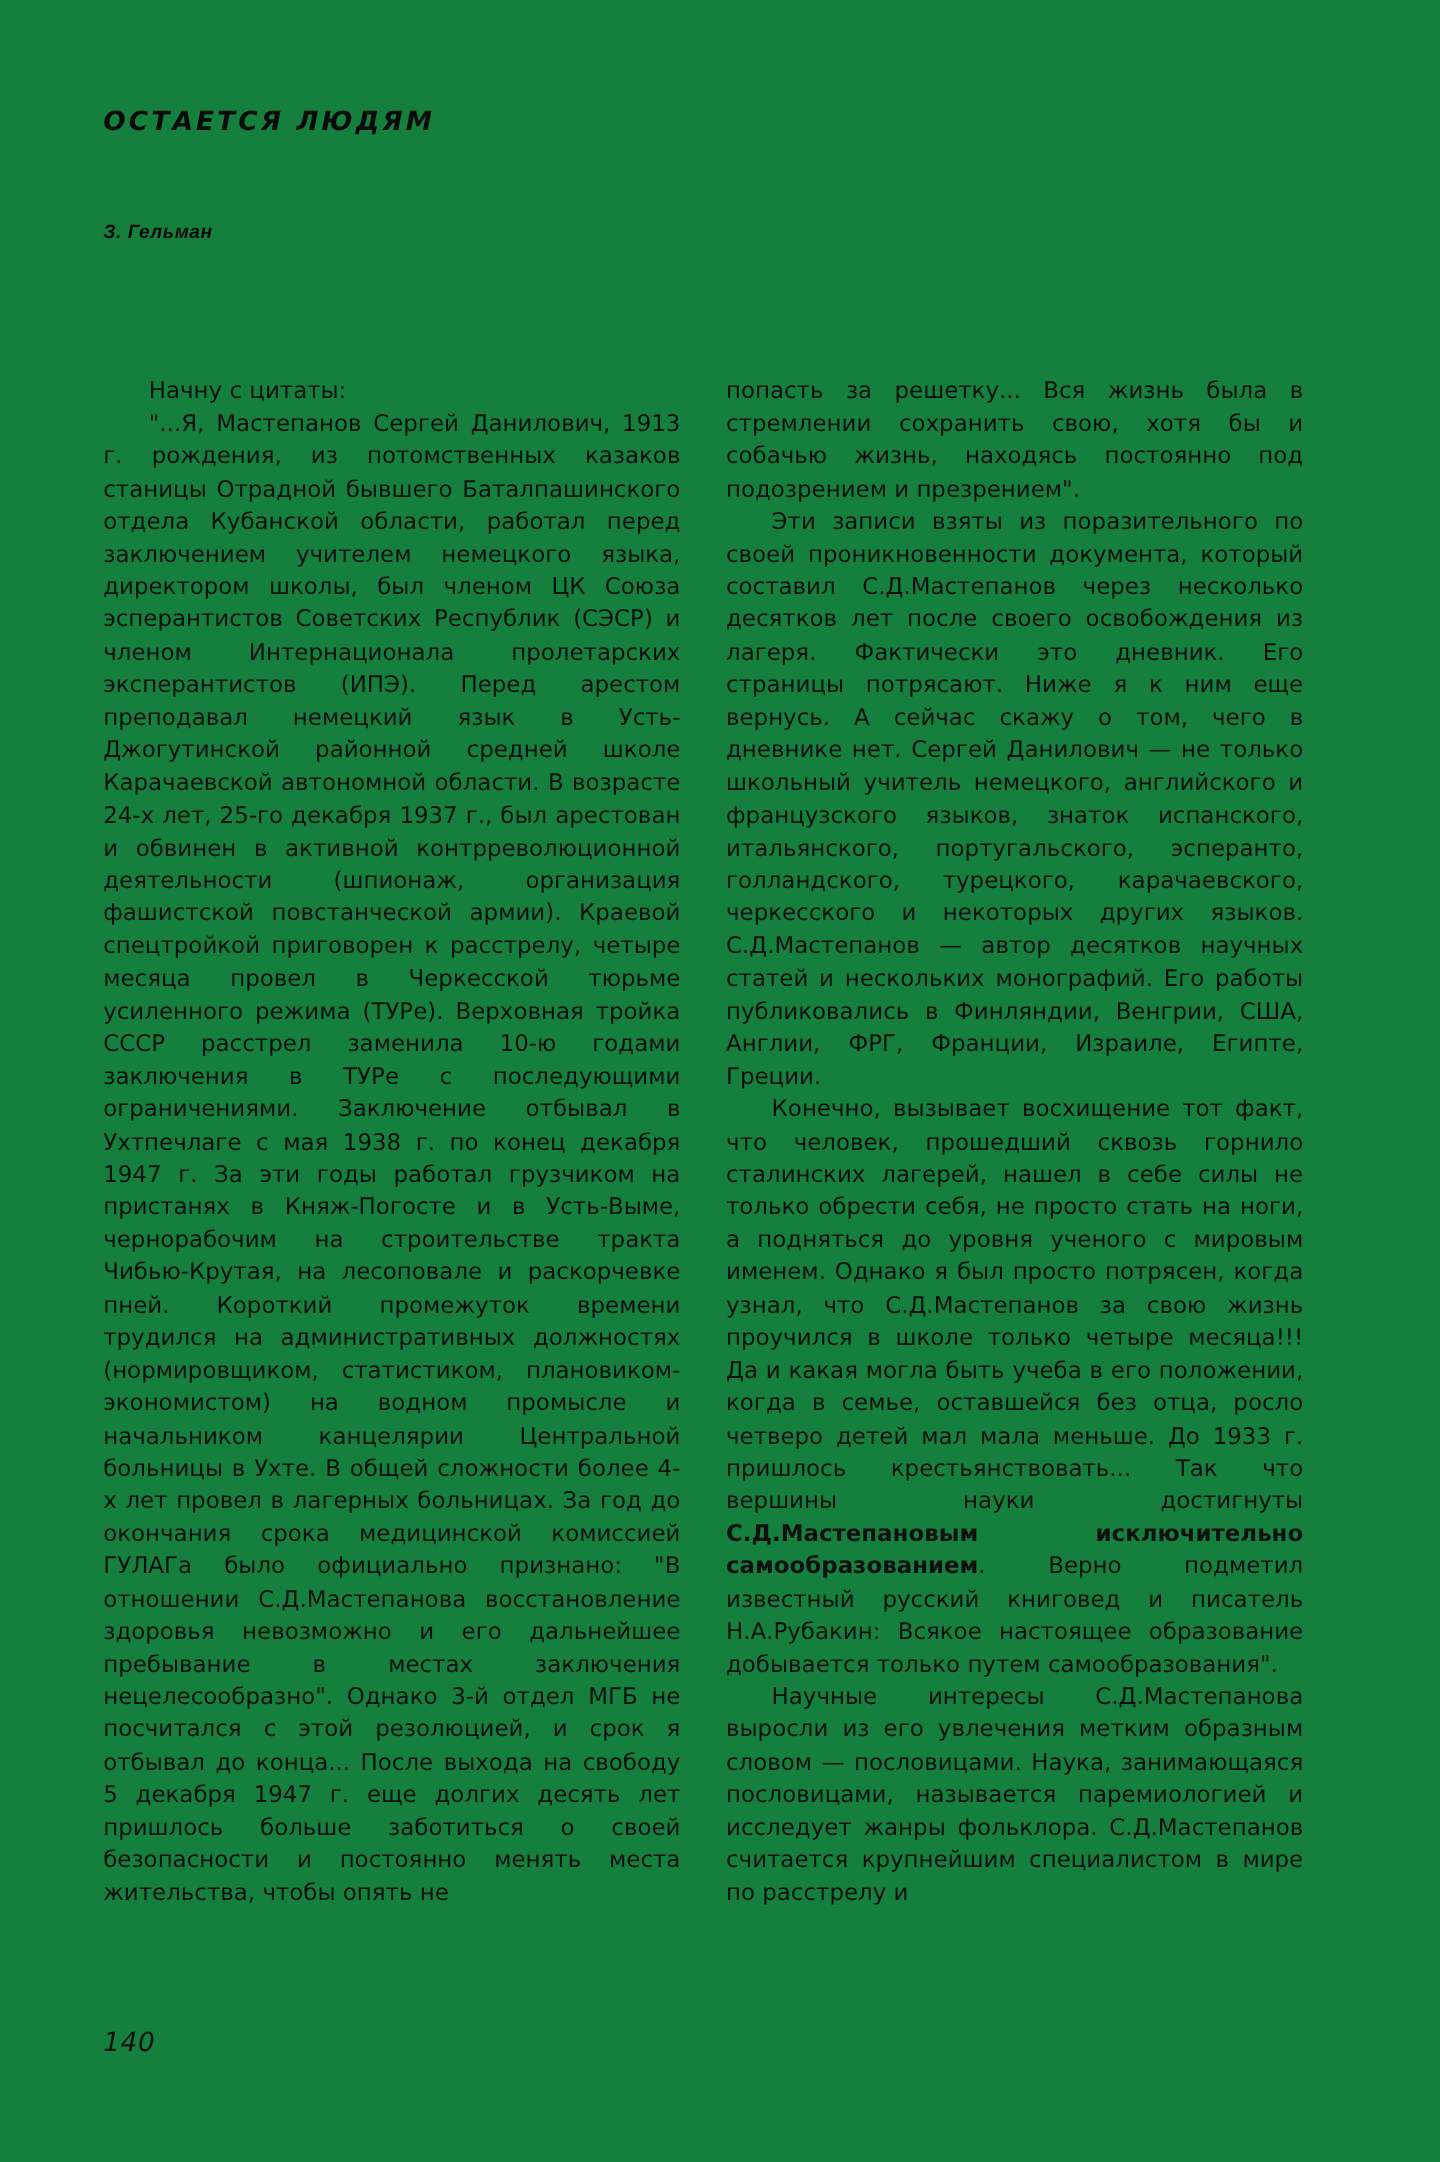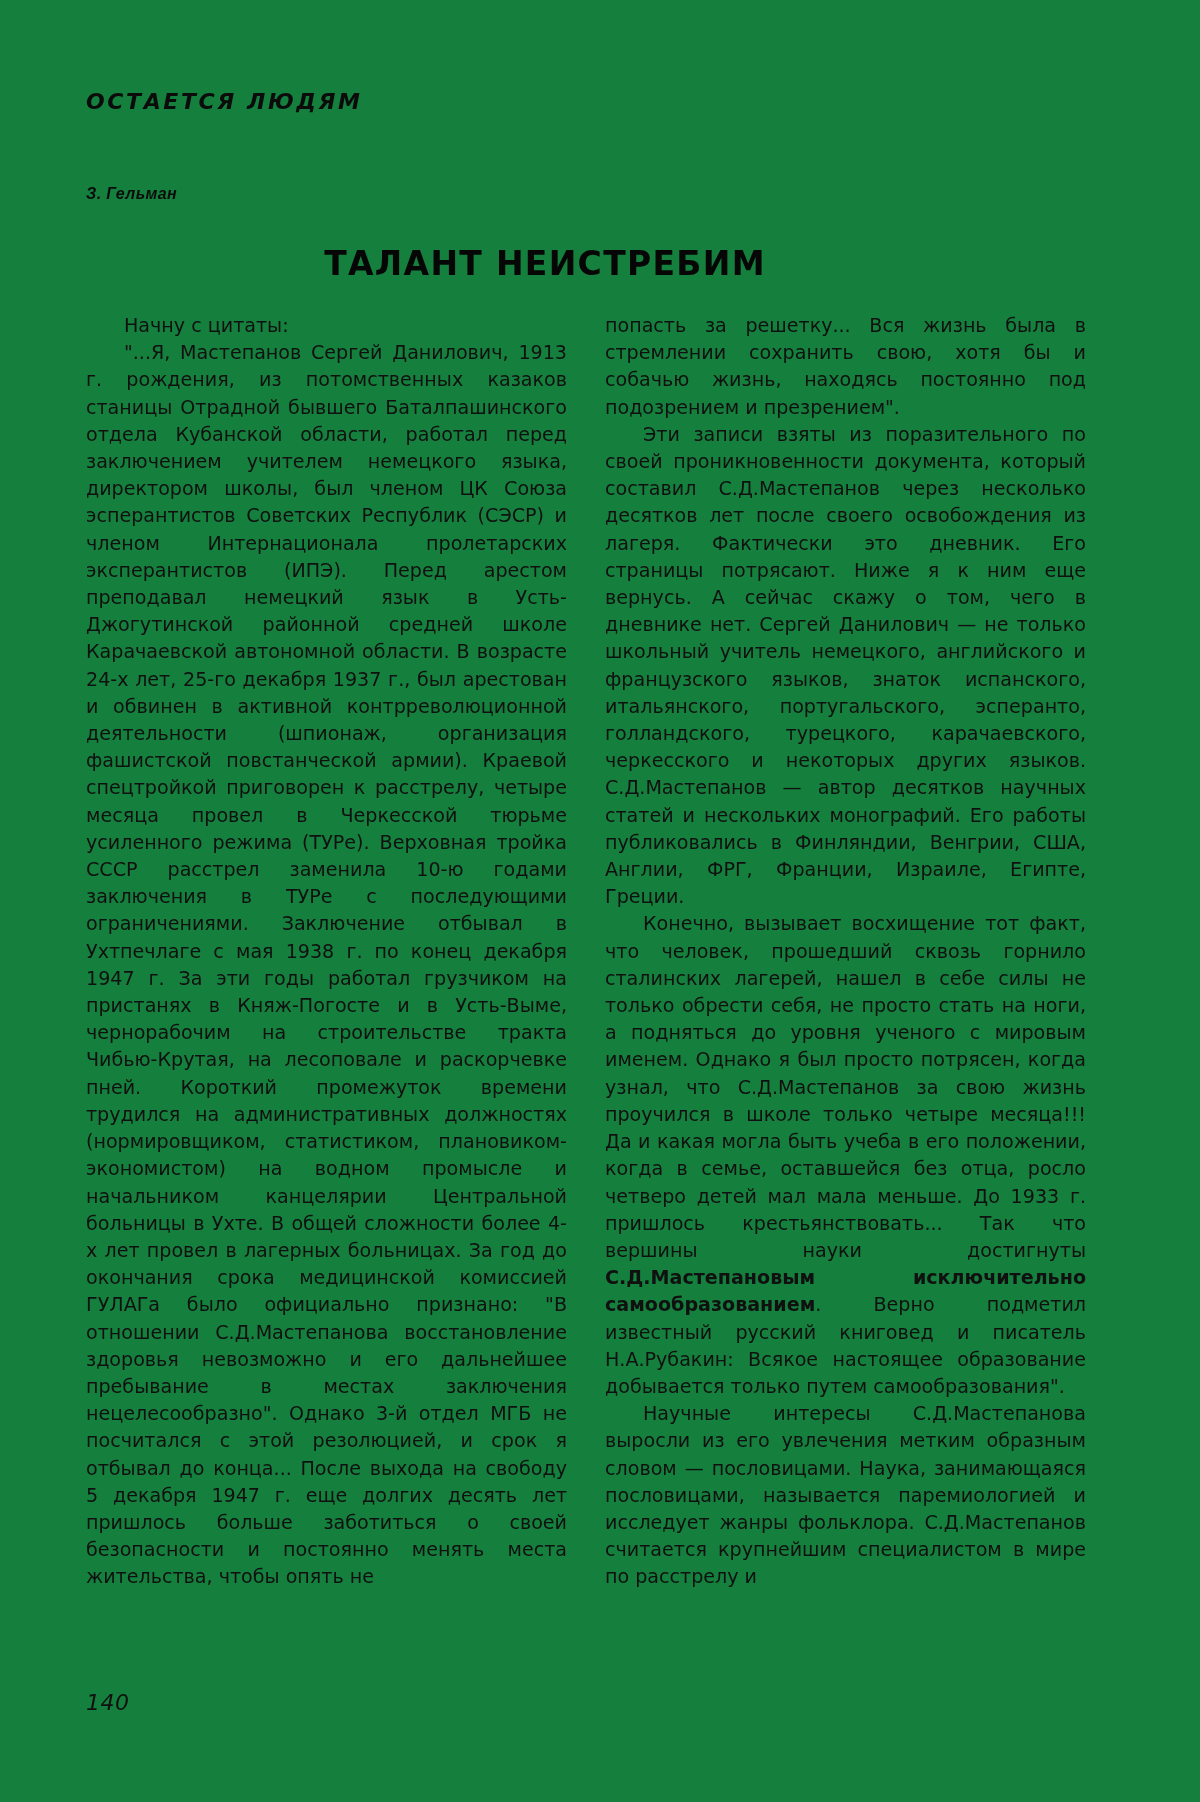--- a/index.html
+++ b/index.html
@@ -109,21 +109,20 @@
 </style>
 </head>
 <body>
 
 <div class="page">
 
   <div class="rubric">ОСТАЕТСЯ ЛЮДЯМ</div>
 
   <div class="byline">З. Гельман</div>
 
-  <h1 class="headline">ТАЛАНТ НЕИСТРЕБИМ</h1>
 
   <div class="columns">
 
     <div class="col">
       <p>Начну с цитаты:</p>
       <p>"...Я, Мастепанов Сергей Данилович, 1913 г. рождения, из потомственных казаков станицы Отрадной бывшего Баталпашинского отдела Кубанской области, работал перед заключением учителем немецкого языка, директором школы, был членом ЦК Союза эсперантистов Советских Республик (СЭСР) и членом Интернационала пролетарских эксперантистов (ИПЭ). Перед арестом преподавал немецкий язык в Усть-Джогутинской районной средней школе Карачаевской автономной области. В возрасте 24-х лет, 25-го декабря 1937 г., был арестован и обвинен в активной контрреволюционной деятельности (шпионаж, организация фашистской повстанческой армии). Краевой спецтройкой приговорен к расстрелу, четыре месяца провел в Черкесской тюрьме усиленного режима (ТУРе). Верховная тройка СССР расстрел заменила 10-ю годами заключения в ТУРе с последующими ограничениями. Заключение отбывал в Ухтпечлаге с мая 1938 г. по конец декабря 1947 г. За эти годы работал грузчиком на пристанях в Княж-Погосте и в Усть-Выме, чернорабочим на строительстве тракта Чибью-Крутая, на лесоповале и раскорчевке пней. Короткий промежуток времени трудился на административных должностях (нормировщиком, статистиком, плановиком-экономистом) на водном промысле и начальником канцелярии Центральной больницы в Ухте. В общей сложности более 4-х лет провел в лагерных больницах. За год до окончания срока медицинской комиссией ГУЛАГа было официально признано: "В отношении С.Д.Мастепанова восстановление здоровья невозможно и его дальнейшее пребывание в местах заключения нецелесообразно". Однако 3-й отдел МГБ не посчитался с этой резолюцией, и срок я отбывал до конца... После выхода на свободу 5 декабря 1947 г. еще долгих десять лет пришлось больше заботиться о своей безопасности и постоянно менять места жительства, чтобы опять не</p>
     </div>
 
     <div class="col">
       <p class="cont">попасть за решетку... Вся жизнь была в стремлении сохранить свою, хотя бы и собачью жизнь, находясь постоянно под подозрением и презрением".</p>

